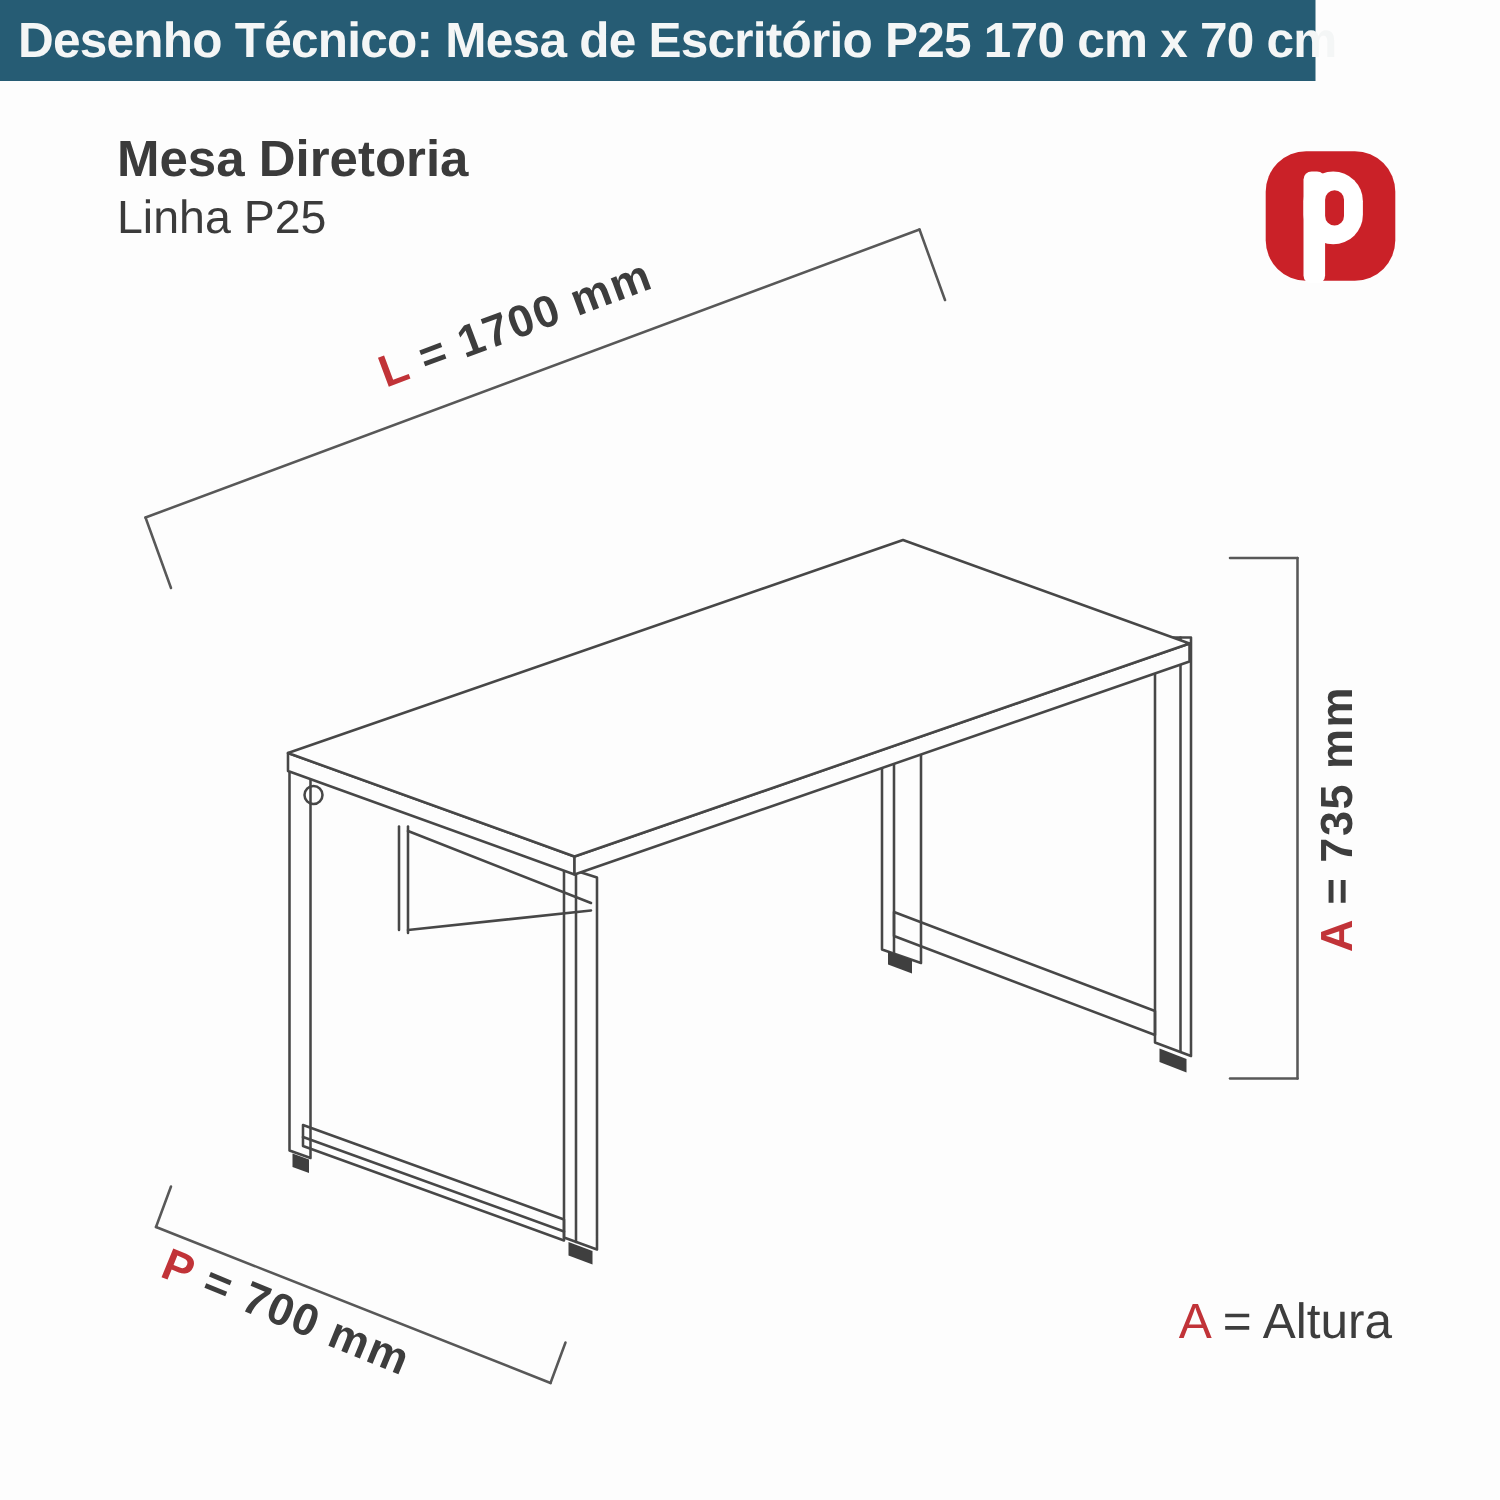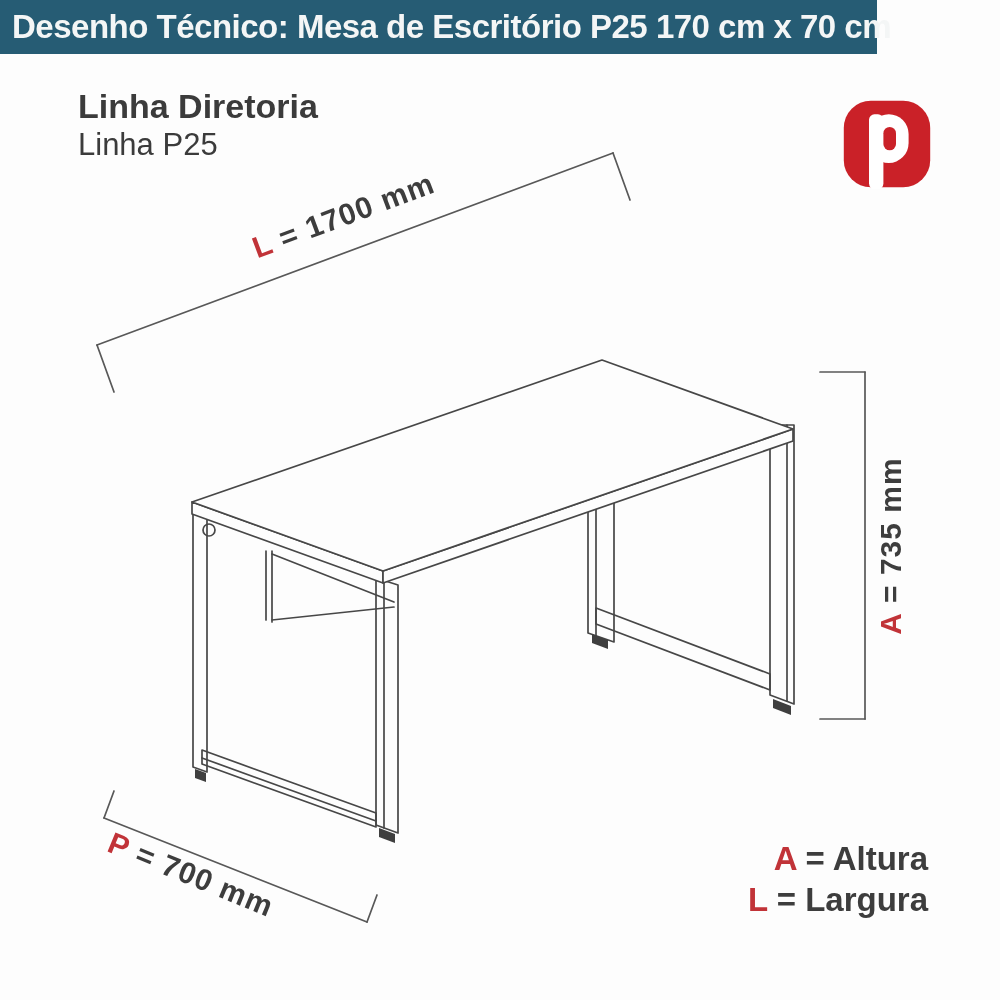--- a/index.html
+++ b/index.html
@@ -24,41 +24,41 @@
   
   .title-block{position:absolute;left:78px;top:86px;color:#3b3b3b;}
   .product-name{font-size:34px;font-weight:700;line-height:40px;}
   .product-line{font-size:31px;font-weight:400;line-height:38px;}
   
   .logo{position:absolute;left:842px;top:99px;width:90px;height:90px;}
   
   .drawing{position:absolute;left:0;top:0;width:1000px;height:1000px;}
   
   .legend{
-    position:absolute;right:72px;top:838px;
+    position:absolute;right:72px;top:860px;
     text-align:right;color:#3d3d3d;
-    font-size:33px;font-weight:700;line-height:41px;
+    font-size:33px;font-weight:400;line-height:41px;
   }
   .red{color:#C13338;}
   svg .dim-text{
     font-family:"Liberation Sans",sans-serif;
     font-weight:700;font-size:30px;letter-spacing:1px;
     fill:#3d3d3d;
   }
   svg .dim-text .tspan-red{fill:#C13338;}
 </style>
 </head>
 <body>
 
 <div class="banner">
   <span class="banner-title">Desenho Técnico:  Mesa de Escritório P25 170 cm x 70 cm</span>
 </div>
 
 <div class="title-block">
-  <div class="product-name">Linha Diretoria</div>
+  <div class="product-name">Mesa Diretoria</div>
   <div class="product-line">Linha P25</div>
 </div>
 
 <div class="logo">
   <svg width="90" height="90" viewBox="0 0 100 100">
     <rect x="2" y="2" width="96" height="96" rx="30" fill="#CA2128"></rect>
     <rect x="30" y="17" width="44" height="54" rx="22" fill="#ffffff"></rect>
     <rect x="30" y="17" width="16" height="83" rx="6" fill="#ffffff"></rect>
     <rect x="46" y="31" width="14" height="26" rx="7" fill="#CA2128"></rect>
   </svg>
@@ -125,17 +125,13 @@
   <text class="dim-text" text-anchor="middle" transform="translate(901,546) rotate(-90)"><tspan class="tspan-red">A</tspan><tspan dx="9">= 735 mm</tspan></text>
 
   <text class="dim-text" text-anchor="middle" transform="translate(187,884) rotate(22.3)"><tspan class="tspan-red">P</tspan><tspan dx="9">= 700 mm</tspan></text>
 </svg>
 
 <div class="legend">
   <div>
     <span class="red">A</span>
     <span>= Altura</span>
   </div>
-  <div>
-    <span class="red">L</span>
-    <span>= Largura</span>
-  </div>
 </div>
 
 </body></html>

